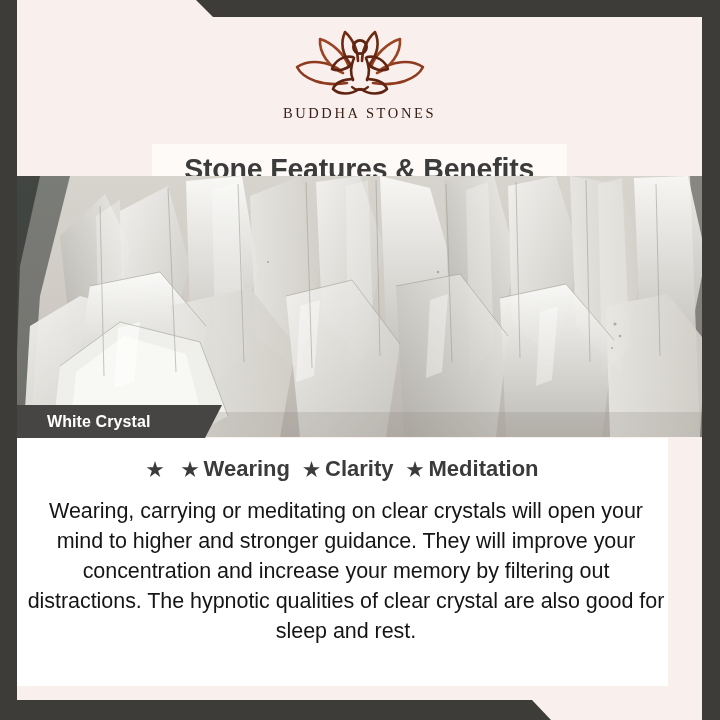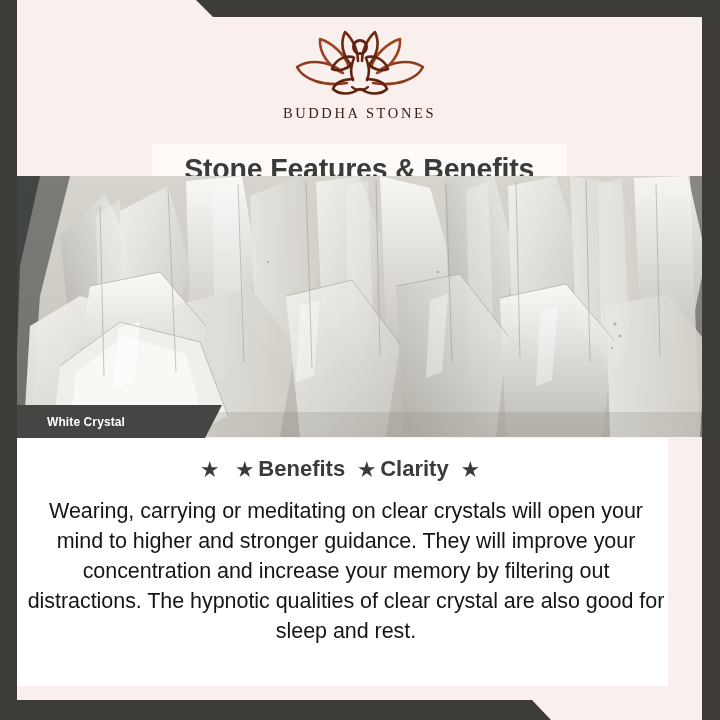--- a/index.html
+++ b/index.html
@@ -92,21 +92,21 @@
 
   
   .stone-banner{
     position:absolute;left:0px;top:388px;width:205px;height:33px;
     background:#474543;
     clip-path:polygon(0 0, 205px 0, 188px 33px, 0 33px);
     display:flex;align-items:center;
   }
   .stone-banner-label{
     margin-left:30px;
-    color:#FFFFFF;font-size:12px;font-weight:700;
+    color:#FFFFFF;font-size:16px;font-weight:700;
     letter-spacing:0.1px;
     white-space:nowrap;
   }
 
   
   .lower{
     position:absolute;left:17px;top:438px;width:651px;height:248px;
     background:#FFFFFF;
   }
   .features{
@@ -284,28 +284,29 @@
   </div>
 
   <div class="lower">
 
     <div class="features">
       <span class="feat">
         <span class="star">★</span>
       </span>
       <span class="feat">
         <span class="star">★</span>
-        <span>Benefits</span>
+        <span>Wearing</span>
       </span>
       <span class="feat">
         <span class="star">★</span>
         <span>Clarity</span>
       </span>
       <span class="feat">
         <span class="star">★</span>
+        <span>Meditation</span>
       </span>
     </div>
 
     <div class="body-text">Wearing, carrying or meditating on clear crystals will open your mind to higher and stronger guidance. They will improve your concentration and increase your memory by filtering out distractions. The hypnotic qualities of clear crystal are also good for sleep and rest.</div>
 
   </div>
 
   <div class="left-dark"></div>
   <div class="right-dark"></div>
   <div class="top-dark"></div>

